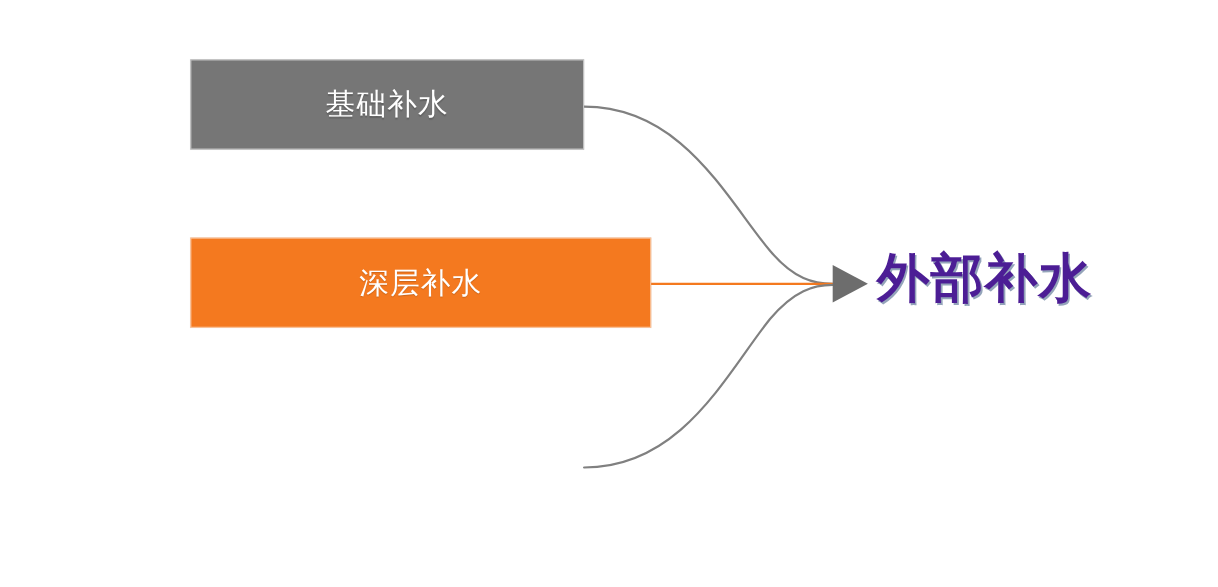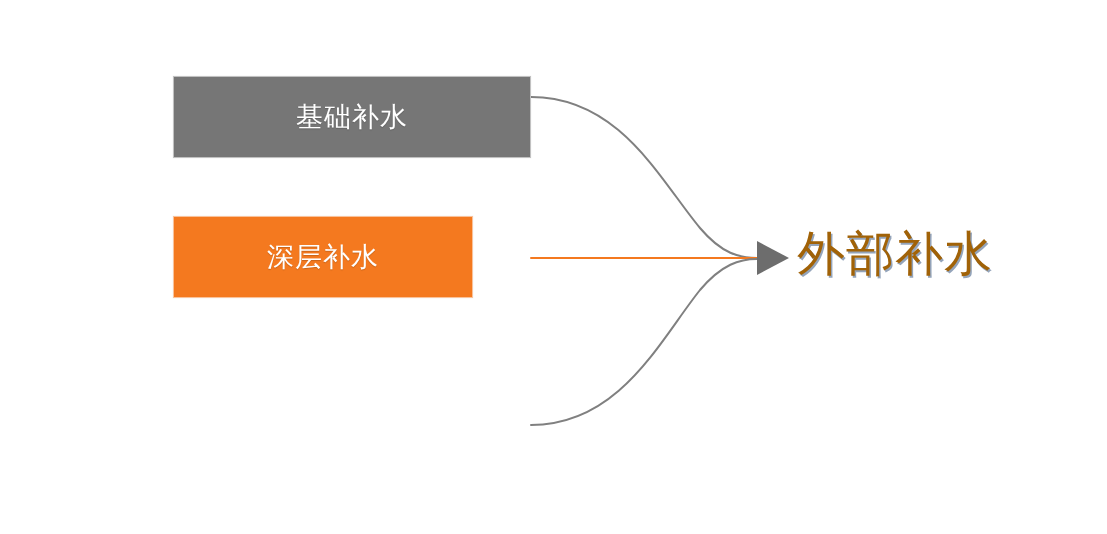--- a/index.html
+++ b/index.html
@@ -36,34 +36,34 @@
   }
   .node-label {
     color: #ffffff;
     font-size: 27px;
     line-height: 1;
     letter-spacing: 1px;
     font-weight: 400;
     text-shadow: 0 1px 1px rgba(0,0,0,0.18);
     white-space: nowrap;
   }
-  #node-0 { left: 173px; top: 76px;  width: 358px; height: 82px; }
-  #node-1 { left: 173px; top: 216px; width: 300px; height: 82px; }
+  #node-0 { left: 173px; top: 54px;  width: 358px; height: 82px; }
+  #node-1 { left: 173px; top: 216px; width: 419px; height: 82px; }
   #node-2 { left: 173px; top: 378px; width: 358px; height: 81px; }
 
   #target-label {
     position: absolute;
     left: 797px;
     top: 228px;
     font-size: 48px;
-    font-weight: normal;
+    font-weight: bold;
     line-height: 1.1;
     letter-spacing: 1px;
     white-space: nowrap;
-    color: #a16207;
+    color: #4c1d95;
     text-shadow: 1.5px 1.5px 0 rgba(60,90,130,0.55);
   }
 </style>
 </head>
 <body>
 
 <div id="canvas">
 
   <svg id="edges" viewBox="0 0 1107 534" xmlns="http://www.w3.org/2000/svg">
 

